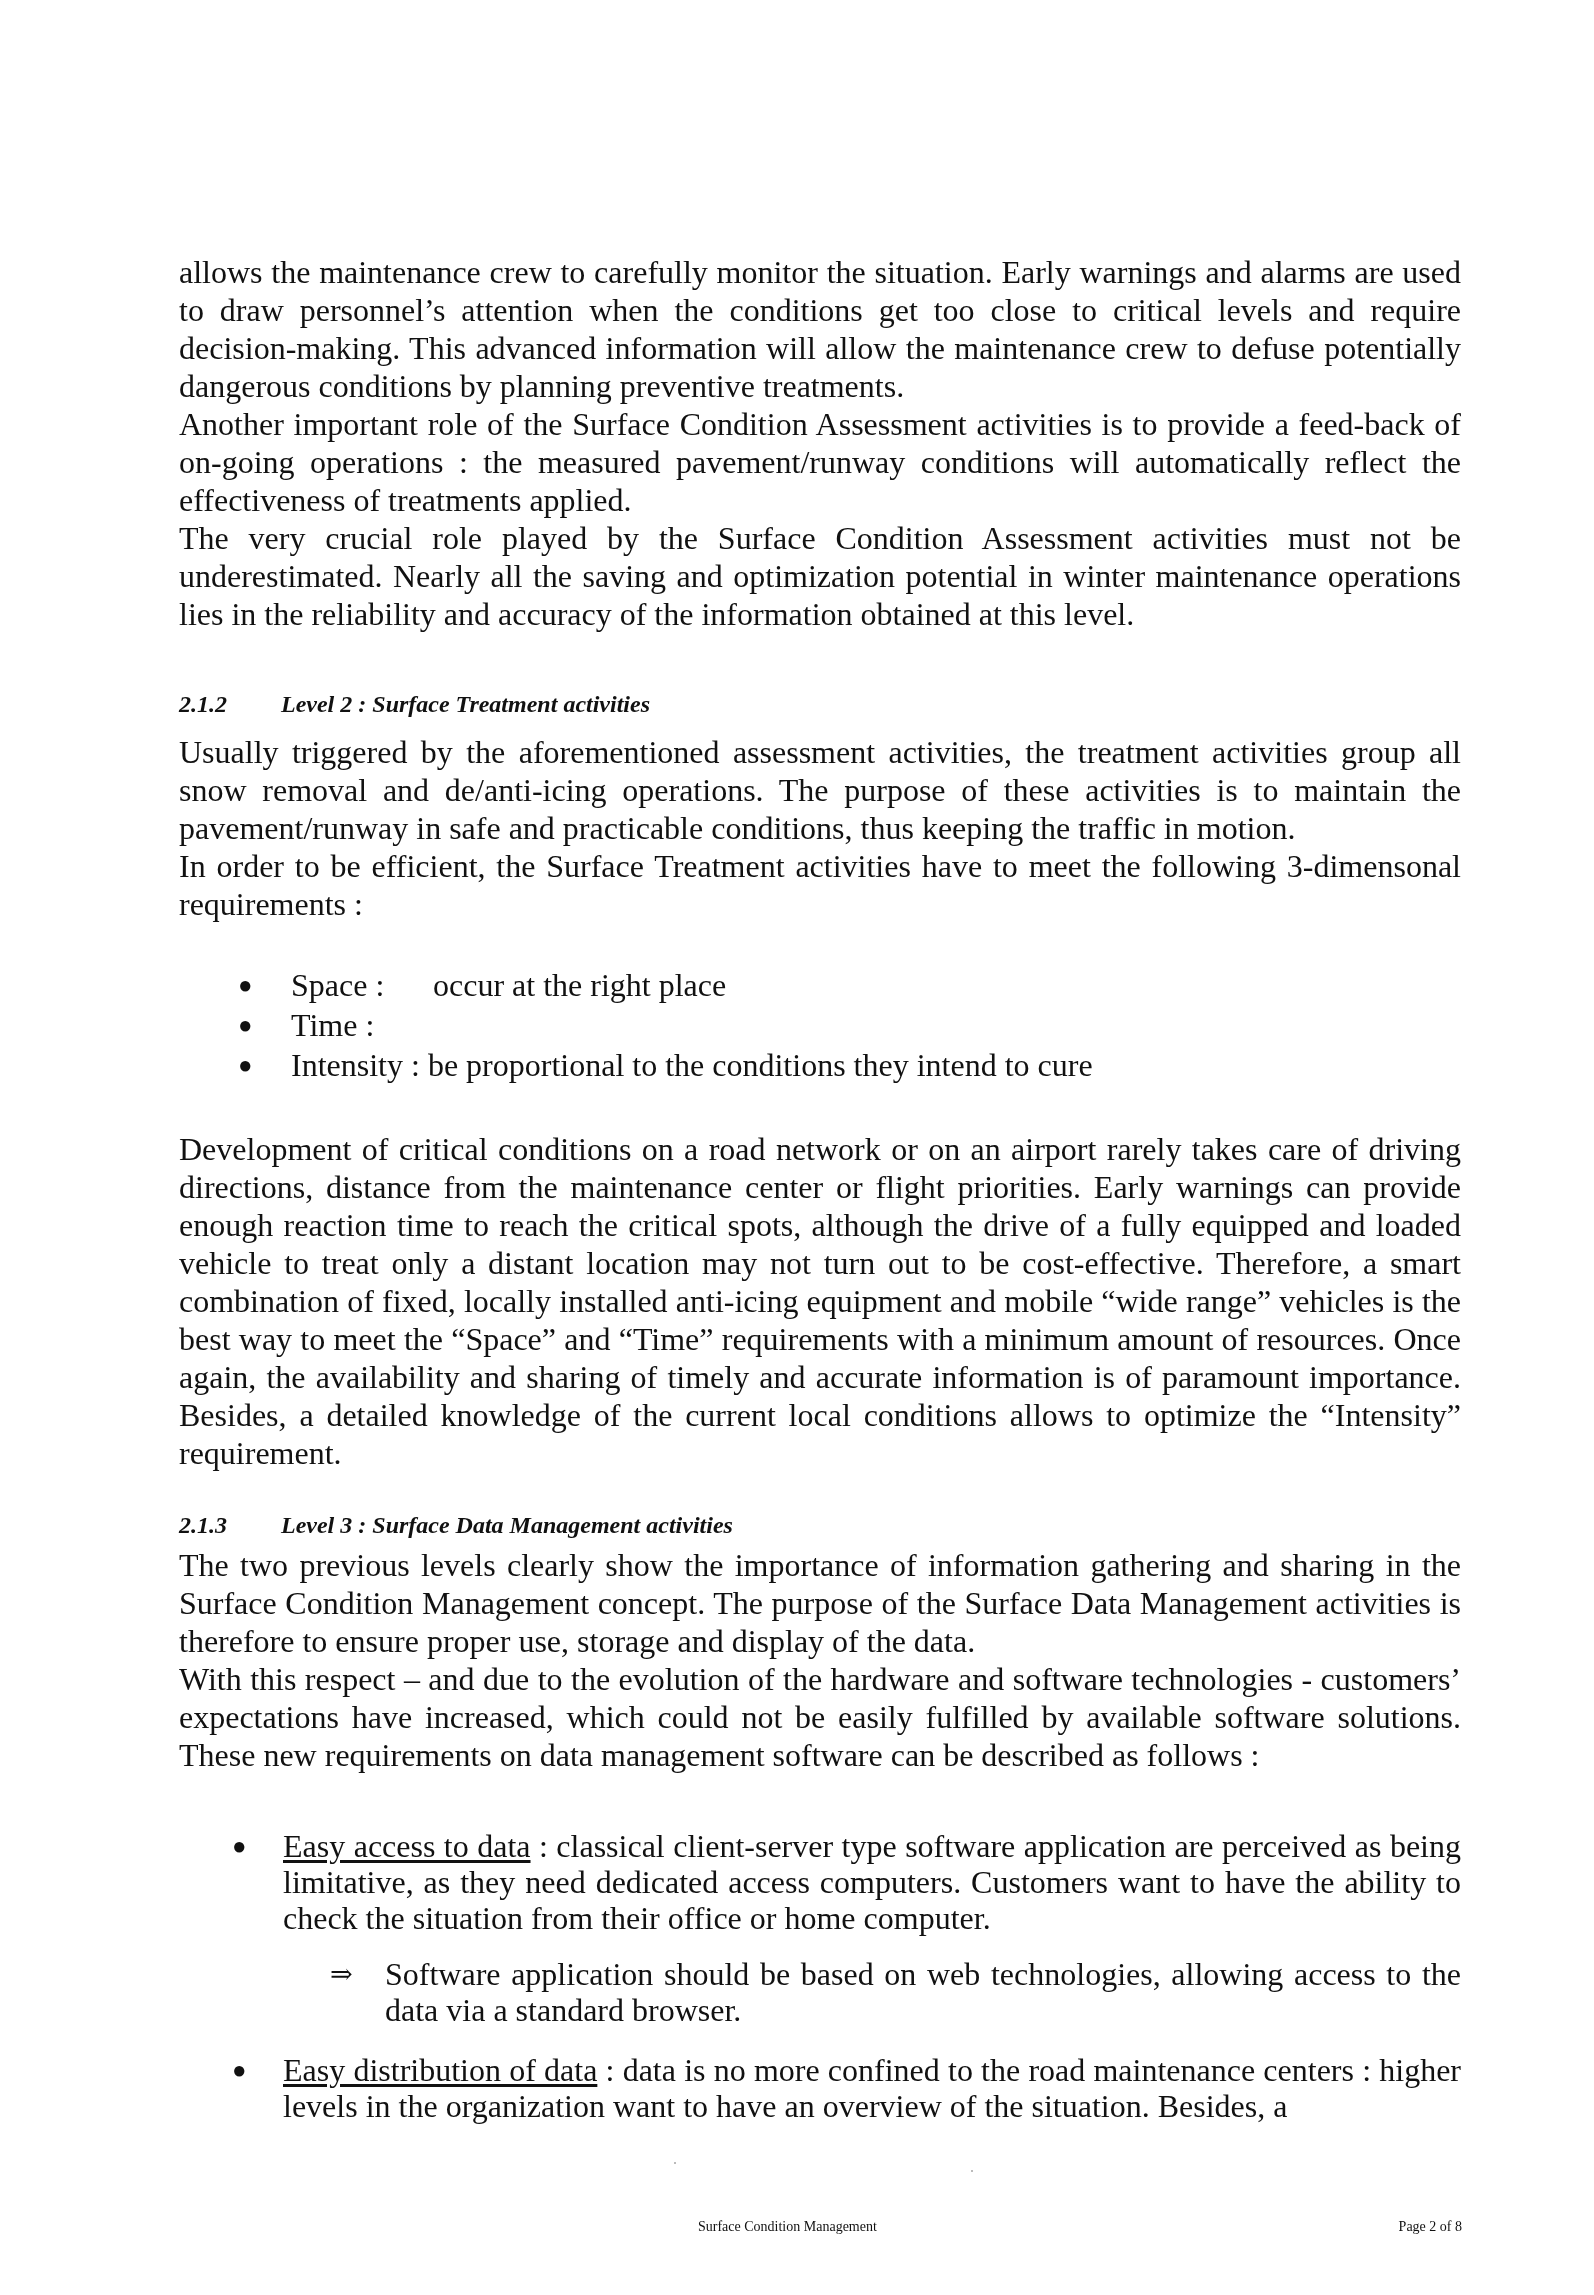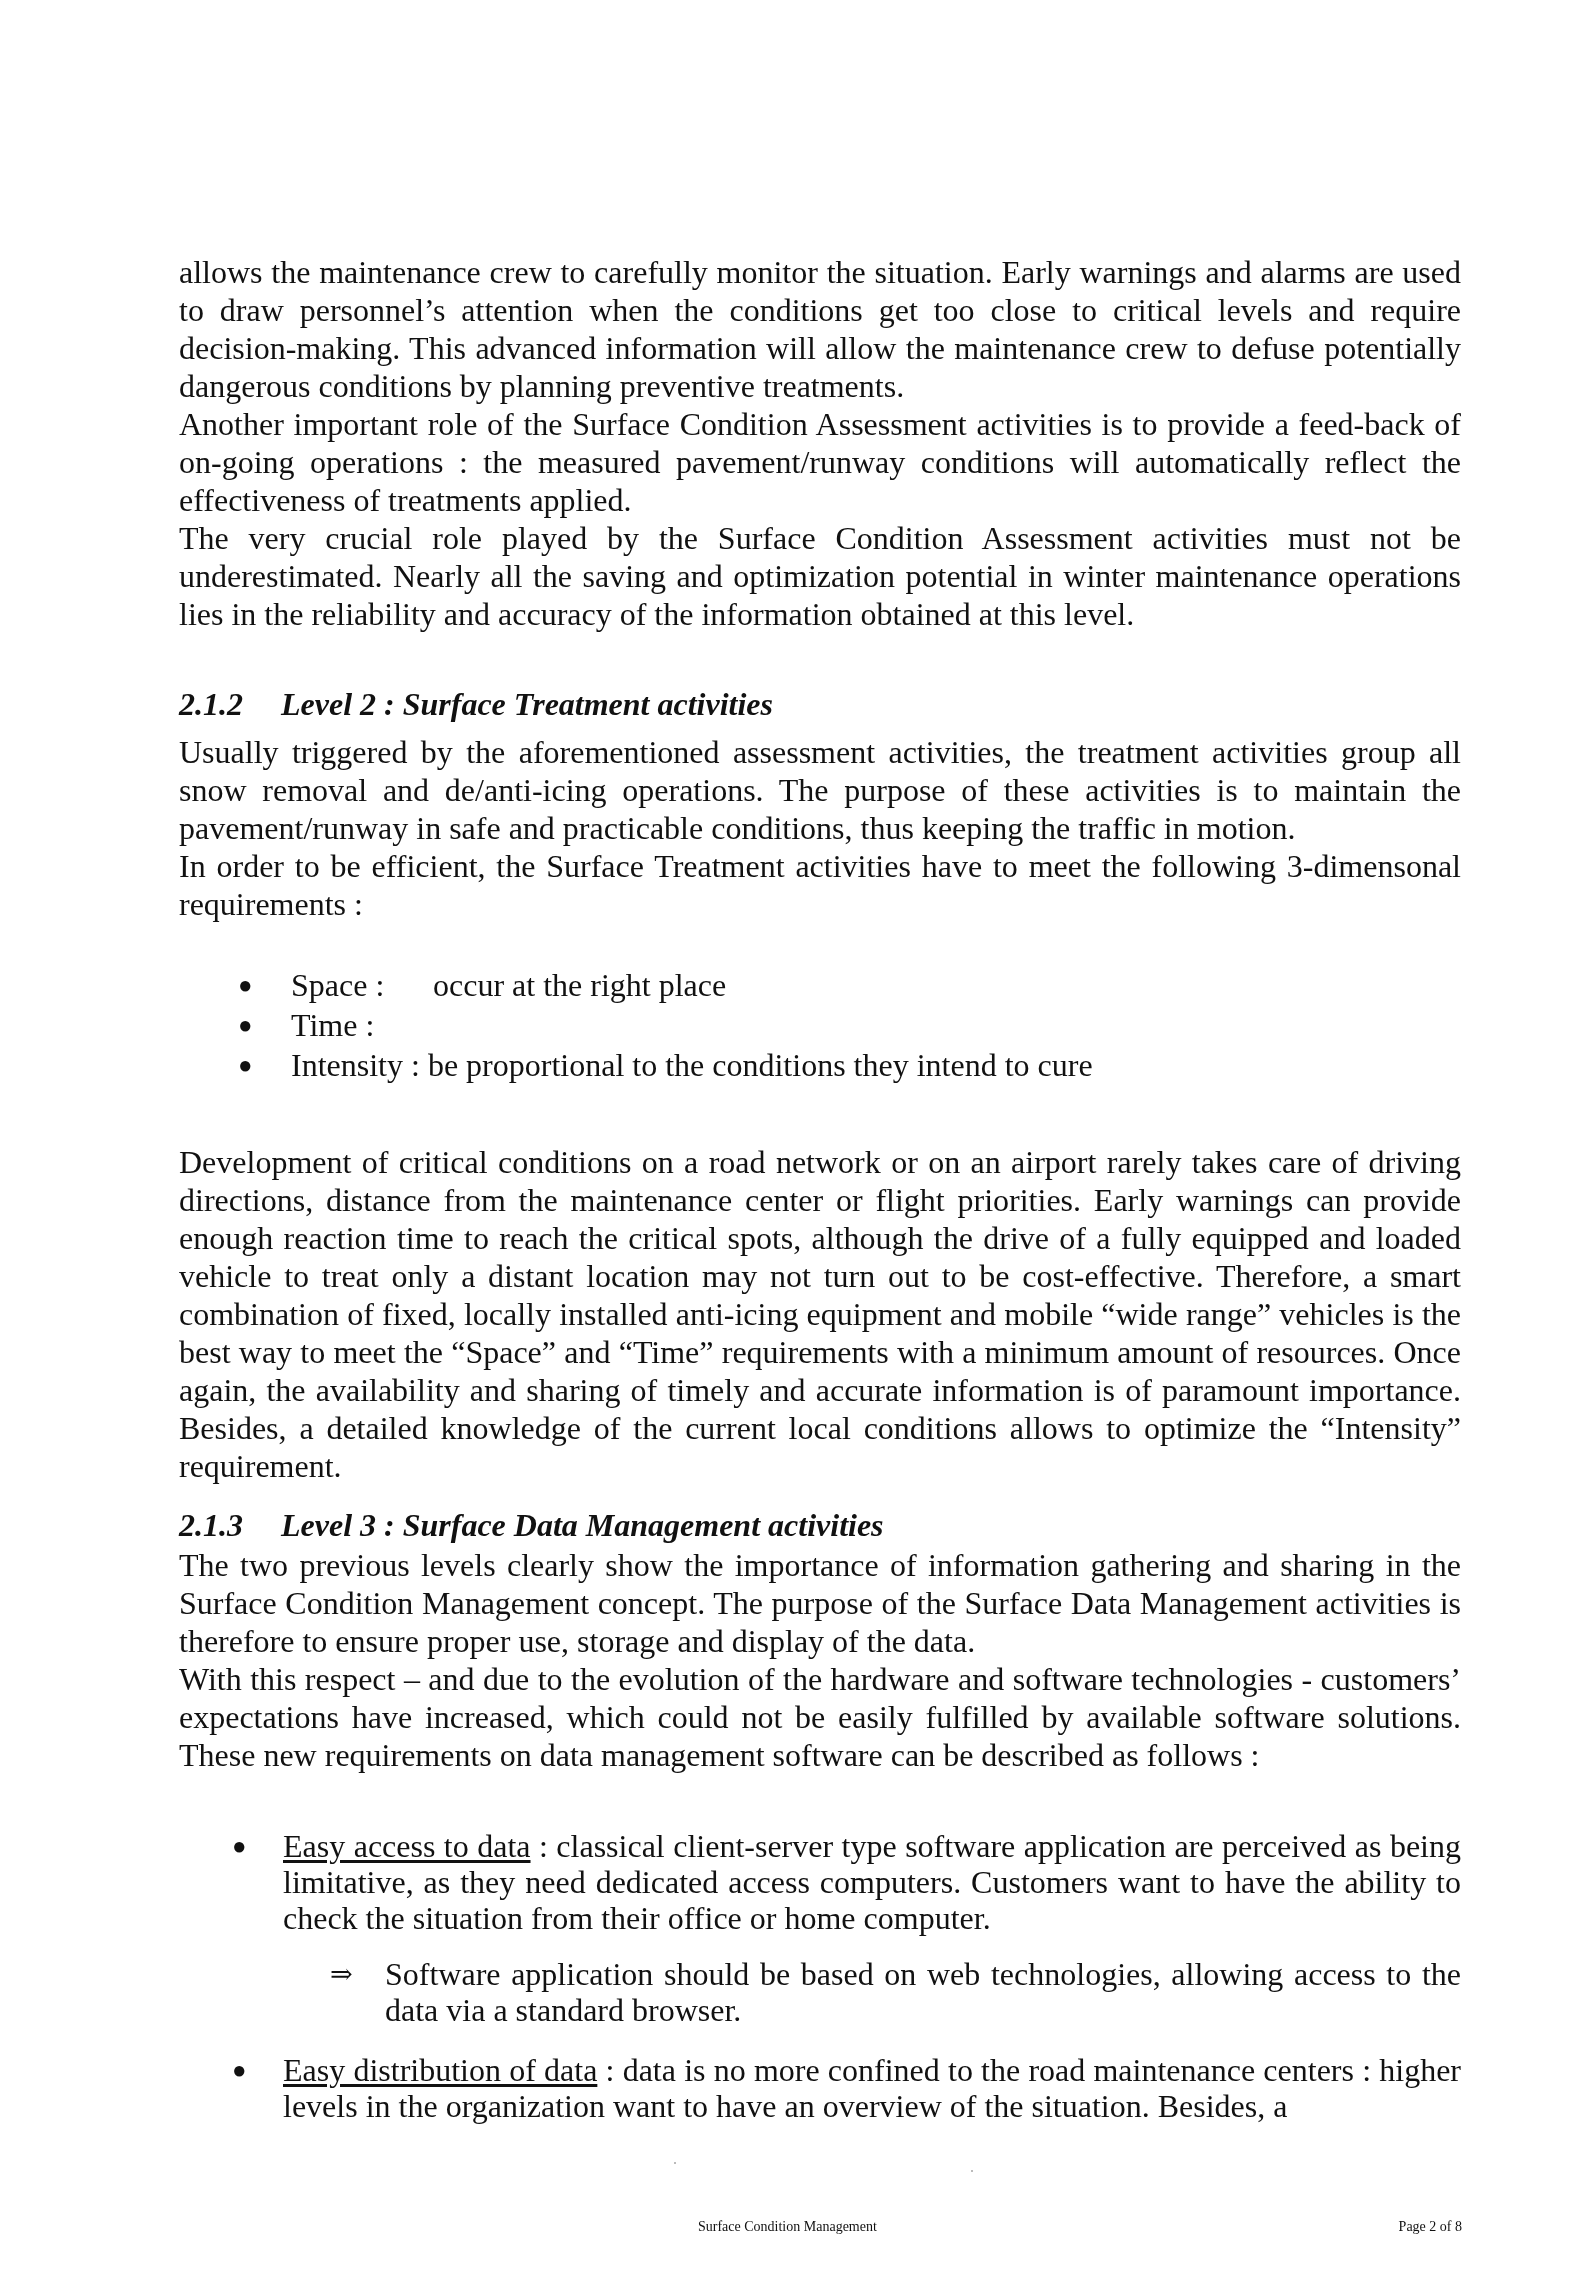--- a/index.html
+++ b/index.html
@@ -8,21 +8,21 @@
     font-family: "Liberation Serif", "DejaVu Serif", serif;
     color: #111111;
   }
   .page { position: absolute; left: 0; top: 0; width: 1594px; height: 2295px; text-decoration: underline; }
   .col {
     position: absolute; left: 179px; width: 1282px;
     font-size: 32px; line-height: 38px;
   }
   .p { margin: 0; text-align: justify; text-align-last: left; }
   .heading {
-    margin: 0; font-style: italic; font-size: 32px; line-height: 38px;
+    margin: 0; font-style: italic; font-size: 24px; line-height: 38px;
     white-space: nowrap;
   }
   .heading .num { display: inline-block; width: 102px; }
   .req-list { position: absolute; left: 179px; width: 1282px; font-size: 32px; line-height: 40px; }
   .req-item { position: relative; height: 40px; white-space: nowrap; }
   .req-item .bullet { position: absolute; left: 59px; top: 0; font-size: 24px; }
   .req-item .label { position: absolute; left: 112px; top: 0; }
   .req-item .value { position: absolute; left: 254px; top: 0; text-align: right; }
   .req-item.wide .label { white-space: nowrap; }
   .dm-list { position: absolute; left: 179px; width: 1282px; font-size: 32px; line-height: 36px; }
@@ -64,21 +64,21 @@
     <div class="req-item">
       <span class="bullet">●</span>
       <span class="label">Time :</span>
     </div>
     <div class="req-item wide">
       <span class="bullet">●</span>
       <span class="label"><span>Intensity :</span> <span>be proportional to the conditions they intend to cure</span></span>
     </div>
   </div>
 
-  <div class="col" style="top:1130px;margin-top:13px;">
+  <div class="col" style="top:1130px;">
     <p class="p">Development of critical conditions on a road network or on an airport rarely takes care of driving directions, distance from the maintenance center or flight priorities. Early warnings can provide enough reaction time to reach the critical spots, although the drive of a fully equipped and loaded vehicle to treat only a distant location may not turn out to be cost-effective. Therefore, a smart combination of fixed, locally installed anti-icing equipment and mobile “wide range” vehicles is the best way to meet the “Space” and “Time” requirements with a minimum amount of resources. Once again, the availability and sharing of timely and accurate information is of paramount importance. Besides, a detailed knowledge of the current local conditions allows to optimize the “Intensity” requirement.</p>
   </div>
 
   <div class="col" style="top:1506px;">
     <h3 class="heading">
       <span class="num">2.1.3</span><span>Level 3 : Surface Data Management activities</span>
     </h3>
     <p class="p" style="margin-top:1.6px;">The two previous levels clearly show the importance of information gathering and sharing in the Surface Condition Management concept. The purpose of the Surface Data Management activities is therefore to ensure proper use, storage and display of the data.</p>
     <p class="p">With this respect – and due to the evolution of the hardware and software technologies - customers’ expectations have increased, which could not be easily fulfilled by available software solutions. These new requirements on data management software can be described as follows :</p>
   </div>

